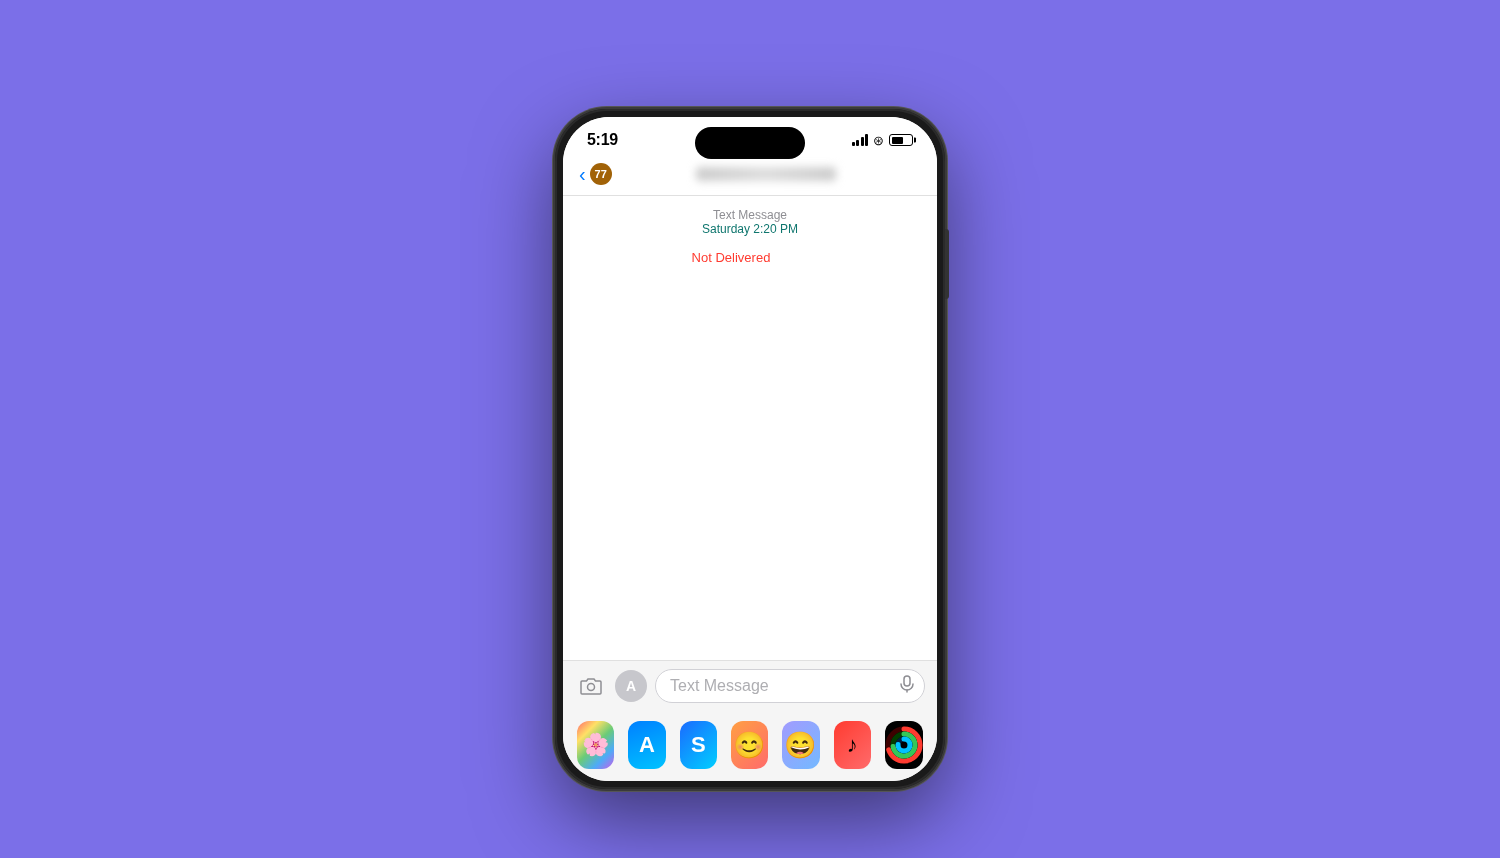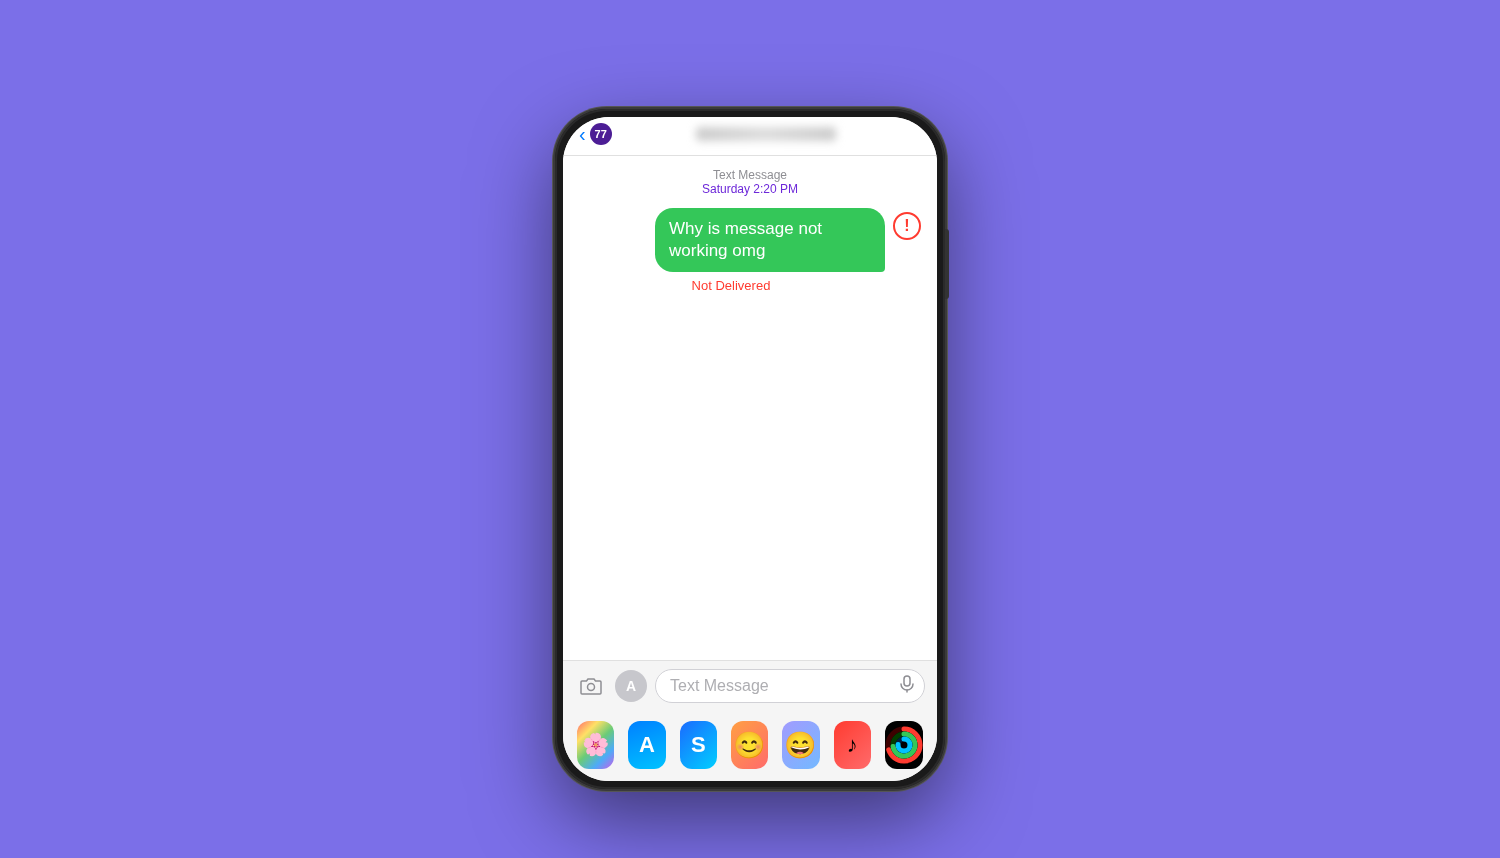--- a/index.html
+++ b/index.html
@@ -165,21 +165,21 @@
     }
 
     .back-chevron {
       color: #007AFF;
       font-size: 20px;
       font-weight: 300;
       line-height: 1;
     }
 
     .back-badge {
-      background: #4c1d95;
+      background: #a16207;
       color: white;
       border-radius: 50%;
       width: 22px;
       height: 22px;
       display: flex;
       align-items: center;
       justify-content: center;
       font-size: 11px;
       font-weight: 600;
     }
@@ -215,21 +215,21 @@
     }
 
     .message-timestamp .label {
       font-size: 12px;
       color: #8e8e93;
       font-weight: 400;
     }
 
     .message-timestamp .date {
       font-size: 12px;
-      color: #6d28d9;
+      color: #0f766e;
       font-weight: 400;
     }
 
     .message-row {
       display: flex;
       justify-content: flex-end;
       align-items: flex-start;
       gap: 8px;
       margin-bottom: 4px;
     }
@@ -380,43 +380,55 @@
       background: linear-gradient(135deg, #FF3B30 0%, #FF6B6B 100%);
     }
   </style>
 </head>
 <body>
 
 <div class="phone-wrapper">
   <div class="phone-frame">
     <div class="phone-screen">
 
+      <div class="status-bar">
+        <span class="status-time">5:19</span>
+        <div class="dynamic-island"></div>
+        <div class="status-icons">
+          <div class="signal-bars">
+            <div class="signal-bar" style="height:4px"></div>
+            <div class="signal-bar" style="height:6px"></div>
+            <div class="signal-bar" style="height:9px"></div>
+            <div class="signal-bar" style="height:12px"></div>
+          </div>
+          <span class="wifi-icon">⊛</span>
+          <div class="battery-icon">
+            <div class="battery-body">
+              <div class="battery-fill"></div>
+            </div>
+          </div>
+        </div>
+      </div>
 
       <div class="nav-bar">
         <div class="back-button">
           <span class="back-chevron">‹</span>
           <div class="back-badge">77</div>
         </div>
         <div class="contact-info">
           <div class="contact-name-blurred"></div>
         </div>
       </div>
 
       <div class="messages-area">
         <div class="message-timestamp">
           <div class="label">Text Message</div>
           <div class="date">Saturday 2:20 PM</div>
         </div>
 
-        <div class="message-row">
-          <div class="message-bubble">Why is message not working omg</div>
-          <div class="error-icon">
-            <span class="error-icon-inner">!</span>
-          </div>
-        </div>
         <div class="not-delivered" style="color: rgb(255, 59, 48);">Not Delivered</div>
       </div>
 
       <div class="input-bar">
         <div class="camera-btn">
           <svg width="22" height="18" viewBox="0 0 22 18" fill="none">
             <path d="M8 2L6.5 4H2a1 1 0 00-1 1v11a1 1 0 001 1h18a1 1 0 001-1V5a1 1 0 00-1-1h-4.5L14 2H8z" stroke="#8e8e93" stroke-width="1.5" fill="none"></path>
             <circle cx="11" cy="10" r="3.5" stroke="#8e8e93" stroke-width="1.5" fill="none"></circle>
           </svg>
         </div>

